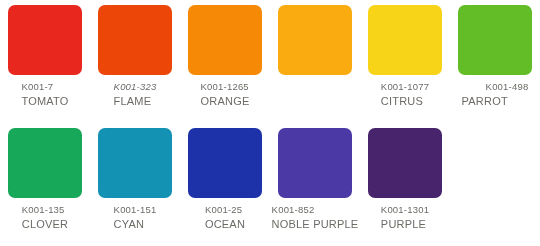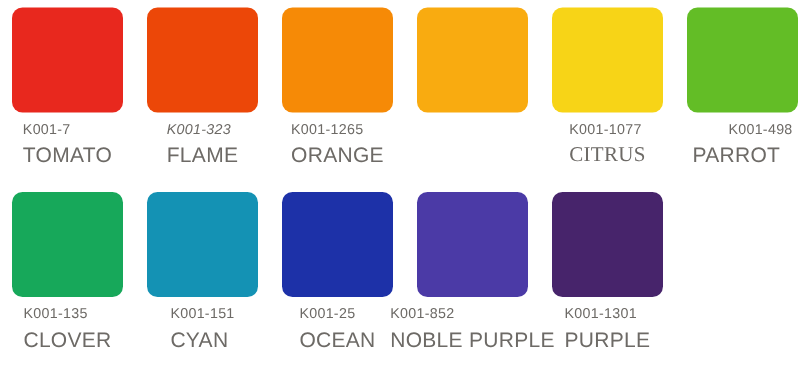--- a/index.html
+++ b/index.html
@@ -49,21 +49,21 @@
     align-items: flex-start;
     line-height: 1.25;
   }
   .swatch-code {
     font-size: 9.5px;
     color: #6d6a66;
     letter-spacing: 0.2px;
     white-space: nowrap;
   }
   .swatch-name {
-    font-size: 14px;
+    font-size: 11px;
     color: #6d6a66;
     letter-spacing: 0.2px;
     white-space: nowrap;
     margin-top: 2px;
   }
 </style>
 </head>
 <body style="background-color: rgb(255, 255, 255);">
 
 <div class="palette">
@@ -95,21 +95,21 @@
     </div>
 
     <div class="swatch-cell">
       <div class="swatch-chip" style="background-color: rgb(249, 171, 16);"></div>
     </div>
 
     <div class="swatch-cell">
       <div class="swatch-chip" style="background-color: rgb(247, 212, 23);"></div>
       <div class="swatch-labels">
         <div class="swatch-code" style="color: rgb(109, 106, 102);">K001-1077</div>
-        <div class="swatch-name" style="color: rgb(109, 106, 102); font-family: Liberation Serif, serif;">CITRUS</div>
+        <div class="swatch-name" style="color: rgb(109, 106, 102);">CITRUS</div>
       </div>
     </div>
 
     <div class="swatch-cell">
       <div class="swatch-chip" style="background-color: rgb(99, 189, 38);"></div>
       <div class="swatch-labels">
         <div class="swatch-code" style="color: rgb(109, 106, 102); margin-left: 24px;">K001-498</div>
         <div class="swatch-name" style="color: rgb(109, 106, 102);">PARROT</div>
       </div>
     </div>

